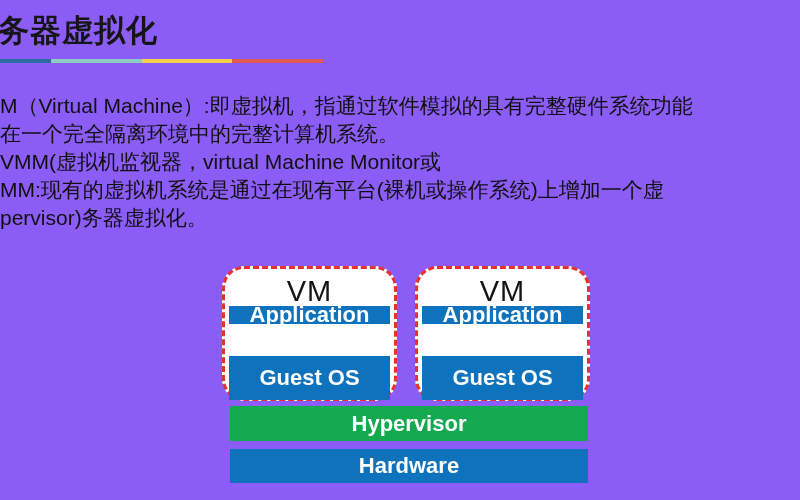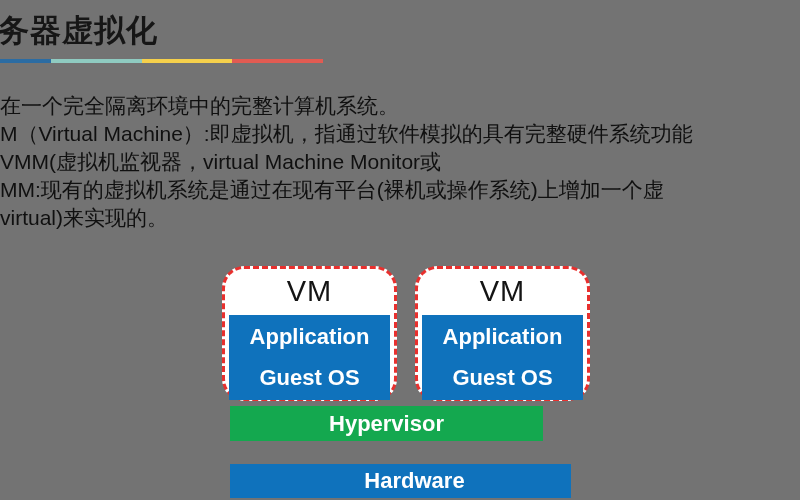--- a/index.html
+++ b/index.html
@@ -1,20 +1,20 @@
 <!DOCTYPE html>
 <html style="--accent-blue: #2B6CA3; --accent-teal: #8FCBC1; --accent-yellow: #F5D04B; --accent-red: #E15B52; --box-blue: #0F72BC; --hypervisor-green: #14A84F; --dash-red: #E8302E; --title-text: #161616; --body-text: #101010;"><head>
 <meta charset="utf-8">
 <style>
   html, body { margin: 0; padding: 0; background: #ffffff; }
   .slide {
     position: relative;
     width: 800px;
     height: 500px;
-    background: #737373;
+    background: #8b5cf6;
     overflow: hidden;
     font-family: "Liberation Sans", sans-serif;
   }
   .title {
     position: absolute;
     left: -2px;
     top: 10px;
     font-family: "DejaVu Serif", "Liberation Serif", serif;
     font-size: 31px;
     font-weight: 600;
@@ -72,57 +72,57 @@
     left: 4px;
     right: 4px;
     background: var(--box-blue, #0F72BC);
     color: #ffffff;
     font-weight: bold;
     font-size: 22px;
     display: flex;
     align-items: center;
     justify-content: center;
   }
-  .layer.app { top: 46px; height: 44px; }
+  .layer.app { top: 37px; height: 18px; }
   .layer.gos { top: 87px; height: 44px; }
 
   .bar {
     position: absolute;
     left: 230px;
-    width: 313px;
+    width: 358px;
     color: #ffffff;
     font-weight: bold;
     font-size: 22px;
     display: flex;
     align-items: center;
     justify-content: center;
   }
   .bar.hypervisor { top: 406px; height: 35px; background: var(--hypervisor-green, #12A751); }
-  .bar.hardware  { top: 464px; height: 34px; background: var(--box-blue, #0F72BC); padding-left: 28px; }
+  .bar.hardware  { top: 449px; height: 34px; background: var(--box-blue, #0F72BC); }
 </style>
 </head>
 <body>
 
 <div class="slide">
 
   <div class="title">务器虚拟化</div>
 
   <div class="accent">
     <div class="seg seg-1"></div>
     <div class="seg seg-2"></div>
     <div class="seg seg-3"></div>
     <div class="seg seg-4"></div>
   </div>
 
   <div class="body-text">
+    <div>M（Virtual Machine）:即虚拟机，指通过软件模拟的具有完整硬件系统功能</div>
     <div>在一个完全隔离环境中的完整计算机系统。</div>
-    <div>M（Virtual Machine）:即虚拟机，指通过软件模拟的具有完整硬件系统功能</div>
     <div>VMM(虚拟机监视器，virtual Machine Monitor或</div>
     <div>MM:现有的虚拟机系统是通过在现有平台(裸机或操作系统)上增加一个虚</div>
-    <div>virtual)来实现的。</div>
+    <div>pervisor)务器虚拟化。</div>
   </div>
 
   <div class="vm-box vm-1">
     <div class="vm-head">VM</div>
     <div class="layer app">Application</div>
     <div class="layer gos">Guest OS</div>
   </div>
 
   <div class="vm-box vm-2">
     <div class="vm-head">VM</div>

